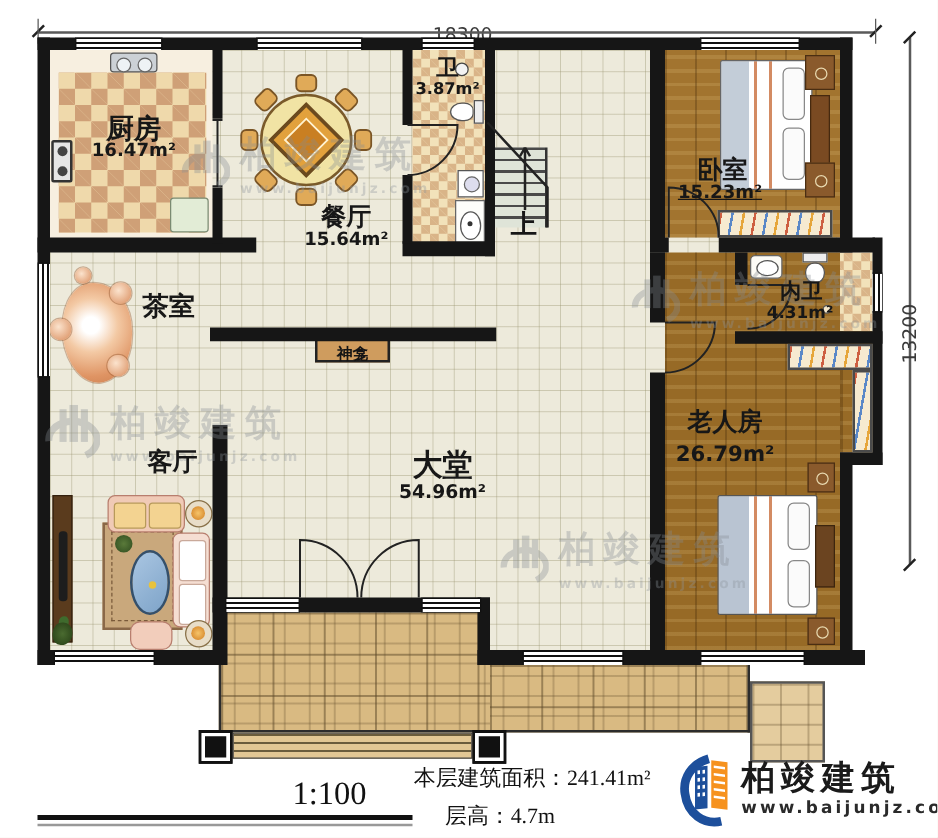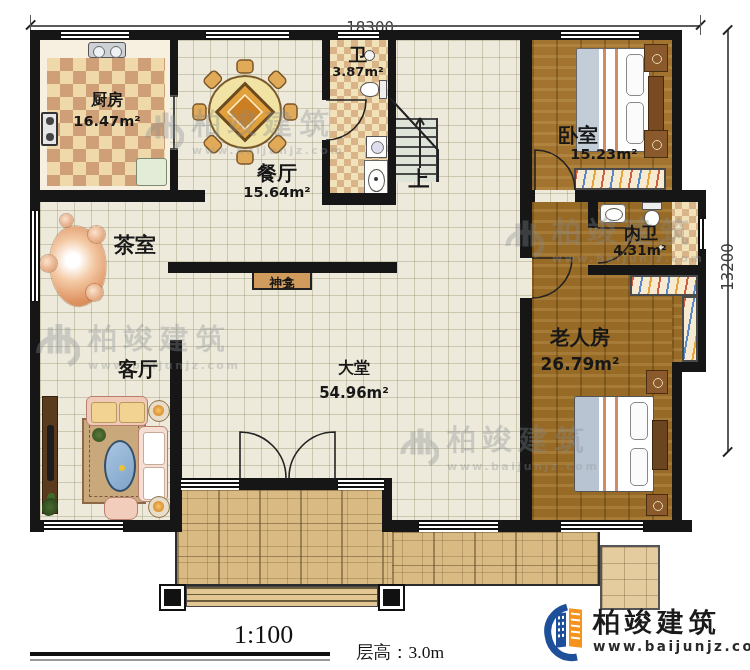--- a/index.html
+++ b/index.html
@@ -320,44 +320,47 @@
           <rect x="23" y="7" width="5" height="25"></rect>
           <rect x="31" y="10" width="4" height="22"></rect>
         </g>
       </svg>
     <div>
         <div class="wm-t">柏竣建筑</div>
         <div class="wm-u">www.baijunjz.com</div>
       </div>
   </div>
 
-  <div class="rname" style="left:72px;top:92px;width:70px;font-size:16px;">厨房</div>
+  <div class="rname" style="left:72px;top:92px;width:70px;font-size:22px;">厨房</div>
   <div class="rarea" style="left:62px;top:113px;width:90px;font-size:14.5px;">16.47m²</div>
   <div class="rname" style="left:246px;top:163px;width:62px;font-size:20px;">餐厅</div>
   <div class="rarea" style="left:242px;top:184px;width:70px;font-size:14.5px;">15.64m²</div>
   <div class="rname" style="left:340px;top:46px;width:36px;font-size:18px;">卫</div>
   <div class="rarea" style="left:330px;top:64px;width:56px;font-size:13px;">3.87m²</div>
   <div class="rname" style="left:546px;top:125px;width:64px;font-size:20px;">卧室</div>
-  <div class="rarea" style="left:566px;top:146px;width:76px;font-size:14.5px;">15.23m²</div>
+  <div class="rarea" style="left:538px;top:146px;width:76px;font-size:14.5px;text-decoration:underline;">15.23m²</div>
   <div class="rname" style="left:103px;top:234px;width:64px;font-size:21px;">茶室</div>
   <div class="rname" style="left:612px;top:225px;width:58px;font-size:17px;">内卫</div>
   <div class="rarea" style="left:608px;top:242px;width:64px;font-size:13.5px;">4.31m²</div>
   <div class="rname" style="left:106px;top:359px;width:64px;font-size:20px;">客厅</div>
-  <div class="rname" style="left:316px;top:360px;width:76px;font-size:16px;">大堂</div>
+  <div class="rname" style="left:316px;top:360px;width:76px;font-size:24px;">大堂</div>
   <div class="rarea" style="left:312px;top:384px;width:84px;font-size:15px;">54.96m²</div>
   <div class="rname" style="left:536px;top:327px;width:88px;font-size:20px;">老人房</div>
   <div class="rarea" style="left:540px;top:354px;width:80px;font-size:17px;">26.79m²</div>
   <div class="rname" style="left:404px;top:168px;width:30px;font-size:21px;">上</div>
 
   <div class="abs serif" style="left:234px;top:620px;font-size:26px;color:#111;">1:100</div>
   <div class="abs" style="left:30px;top:652px;width:300px;height:4px;background:#111;"></div>
   <div class="abs" style="left:30px;top:659px;width:300px;height:1.6px;background:#999;"></div>
 
+  <div class="abs serif" style="left:331px;top:610px;font-size:17.5px;color:#111;">
+    <span>本层建筑面积：</span><span>241.41m²</span>
+  </div>
   <div class="abs serif" style="left:356px;top:640px;font-size:17.5px;color:#111;">
-    <span>层高：</span><span>3.0m</span>
+    <span>层高：</span><span>4.7m</span>
   </div>
 
   <div class="abs" style="left:543px;top:600px;width:200px;height:66px;">
     <svg width="46" height="62" viewBox="0 0 46 62" style="position:absolute;left:0;top:1px;">
       <path d="M24,6 C10,10 3,22 5,34 C7,50 20,59 34,56" stroke="#1d4f9b" stroke-width="7" fill="none"></path>
       <g transform="skewY(-6)">
           <rect x="13" y="14" width="10" height="34" fill="#1d4f9b"></rect>
           <g fill="#fff">
             <rect x="15" y="17" width="2" height="3"></rect>
             <rect x="19" y="17" width="2" height="3"></rect>

